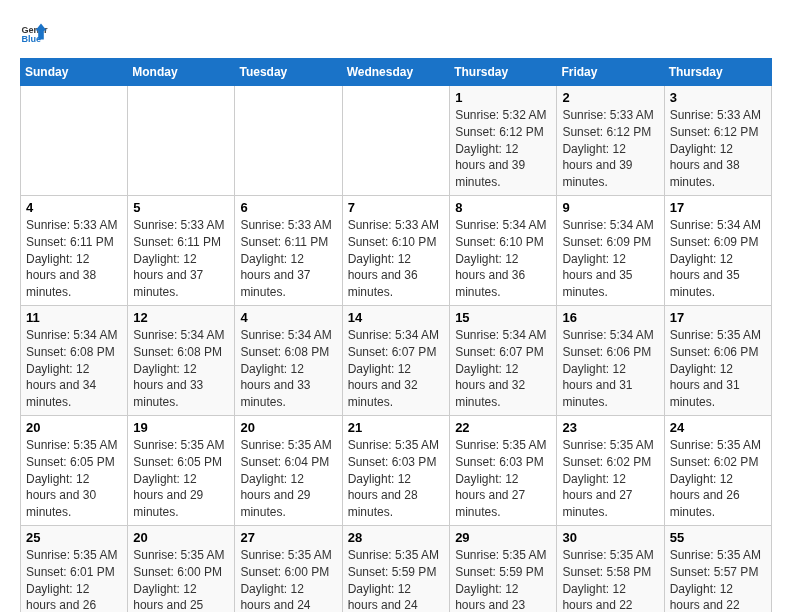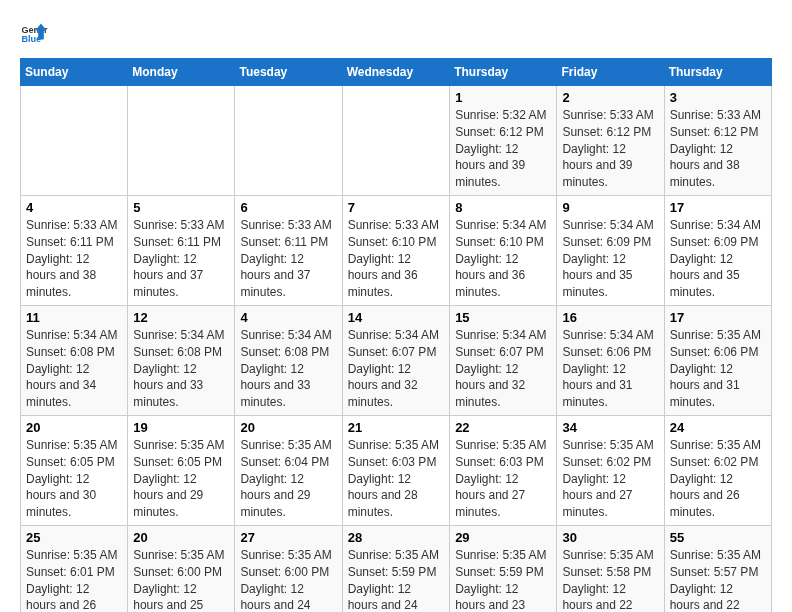--- a/index.html
+++ b/index.html
@@ -249,21 +249,21 @@
 Sunset: 6:03 PM
 Daylight: 12 hours and 28 minutes.</div>
         </td>
         <td>
           <span class="day-number">22</span>
           <div class="day-info" style="white-space: pre-line;">Sunrise: 5:35 AM
 Sunset: 6:03 PM
 Daylight: 12 hours and 27 minutes.</div>
         </td>
         <td>
-          <span class="day-number">34</span>
+          <span class="day-number">23</span>
           <div class="day-info" style="white-space: pre-line;">Sunrise: 5:35 AM
 Sunset: 6:02 PM
 Daylight: 12 hours and 27 minutes.</div>
         </td>
         <td>
           <span class="day-number">24</span>
           <div class="day-info" style="white-space: pre-line;">Sunrise: 5:35 AM
 Sunset: 6:02 PM
 Daylight: 12 hours and 26 minutes.</div>
         </td>

